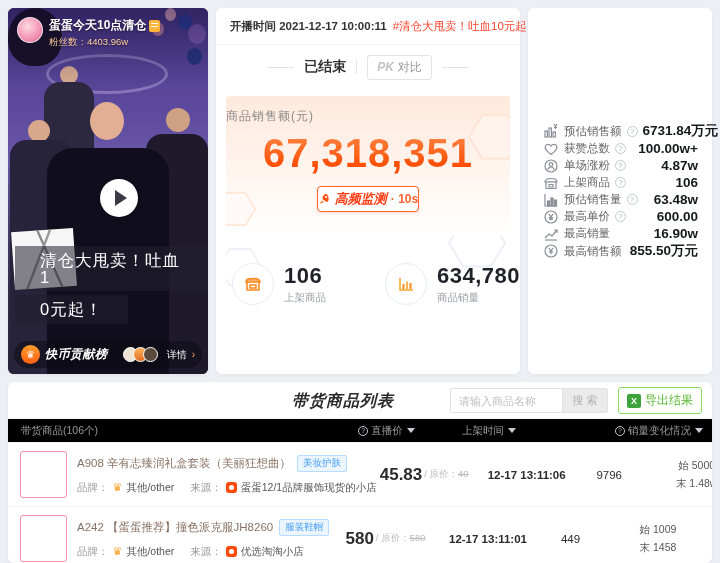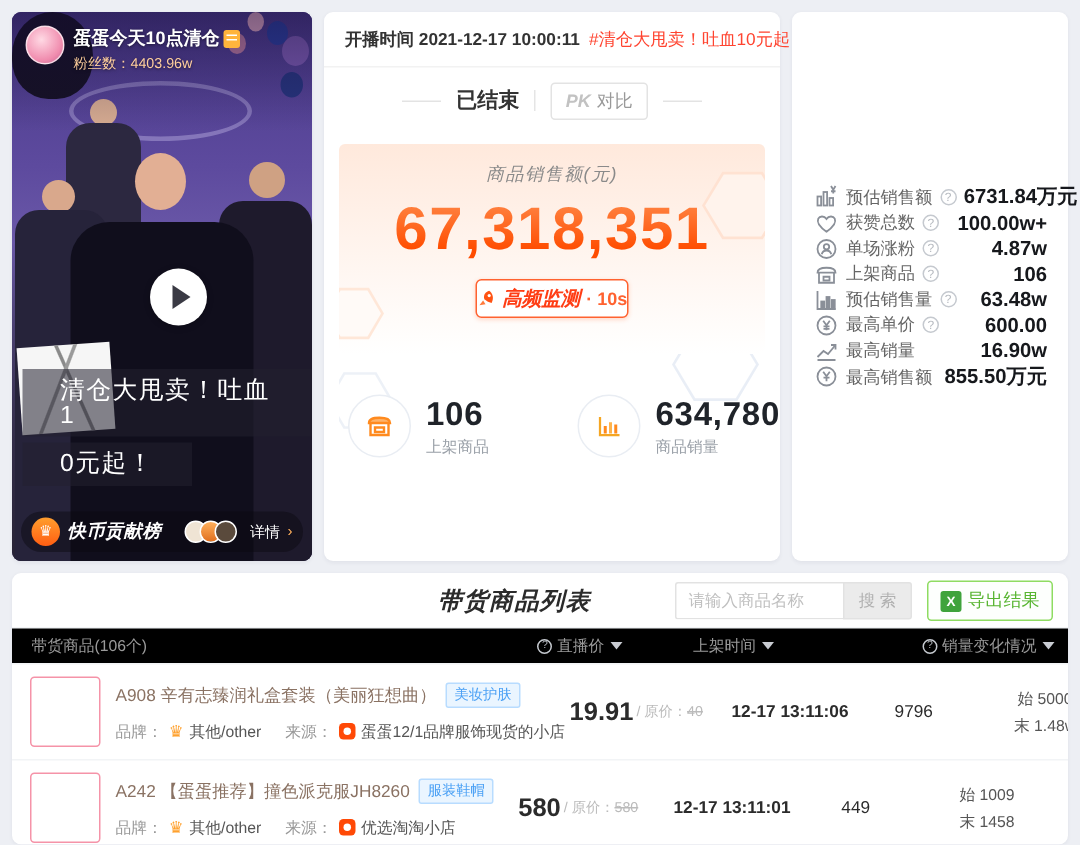--- a/index.html
+++ b/index.html
@@ -72,21 +72,21 @@
   .hex::after { content:""; position:absolute; inset:2px; clip-path:polygon(25% 5%,75% 5%,100% 50%,75% 95%,25% 95%,0 50%); background:inherit; filter:brightness(1); }
   .hx1 { width:54px; height:50px; background:#ffe2d2; right:-12px; top:16px; }
   .hx1::after{ background:#fff3ec; }
   .hx2 { width:40px; height:38px; background:#ffe7d8; left:-10px; bottom:8px; }
   .hx2::after{ background:#fffaf7; }
   .hx3 { width:58px; height:54px; background:#e9eef6; right:4px; top:-20px; }
   .hx3::after{ background:#fff; }
   .hx4 { width:44px; height:42px; background:#edf1f7; left:-8px; top:10px; }
   .hx4::after{ background:#fff; }
   .deco-zone { position:absolute; left:10px; right:10px; top:228px; height:120px; overflow:hidden; pointer-events:none; }
-  .sales-title { text-align:center; font-size:12px; color:#8a8a8a; margin-top:12px; letter-spacing:1px;font-style:italic; }
+  .sales-title { text-align:left; font-size:12px; color:#8a8a8a; margin-top:12px; letter-spacing:1px; }
   .sales-amount { text-align:center; font-size:40px; font-weight:bold; letter-spacing:1px; margin-top:6px;
     background:linear-gradient(180deg,#ff8a4a 0%,#ff4c00 80%); -webkit-background-clip:text; background-clip:text; color:transparent; }
   .monitor-wrap { text-align:center; margin-top:10px; }
   .monitor-btn { display:inline-flex; align-items:center; gap:4px; background:#fff; border:1px solid #ff6230; border-radius:4px; padding:3px 0; box-shadow:0 1px 3px rgba(255,90,30,.2); }
   .rocket { width:13px; height:13px; }
   .mon-label { font-size:13px; font-weight:bold; font-style:italic; color:#ff3d14; }
   .mon-int { font-size:12px; color:#ff6230; font-weight:bold; }
   .c-stats { position:absolute; left:0; right:0; top:255px; display:flex; }
   .c-stat { display:flex; align-items:center; gap:10px; }
   .c-stat.s1 { margin-left:16px; width:140px; }
@@ -427,21 +427,21 @@
             <span class="crown">♛</span>
             <span class="meta-val">其他/other</span>
             <span style="width:8px"></span>
             <span>来源：</span>
             <span class="src-ico"></span>
             <span class="meta-val">蛋蛋12/1品牌服饰现货的小店</span>
           </div>
         </div>
       </div>
       <div class="cell c-price">
-        <span class="price-big">19.91</span>
+        <span class="price-big">45.83</span>
         <span class="price-orig"><span>/ 原价：</span><span class="strike">40</span></span>
       </div>
       <div class="cell c-time">12-17 13:11:06</div>
       <div class="cell c-sold">9796</div>
       <div class="cell c-chg">
         <span>始 5000</span>
         <span>末 1.48w</span>
       </div>
 
     </div>

